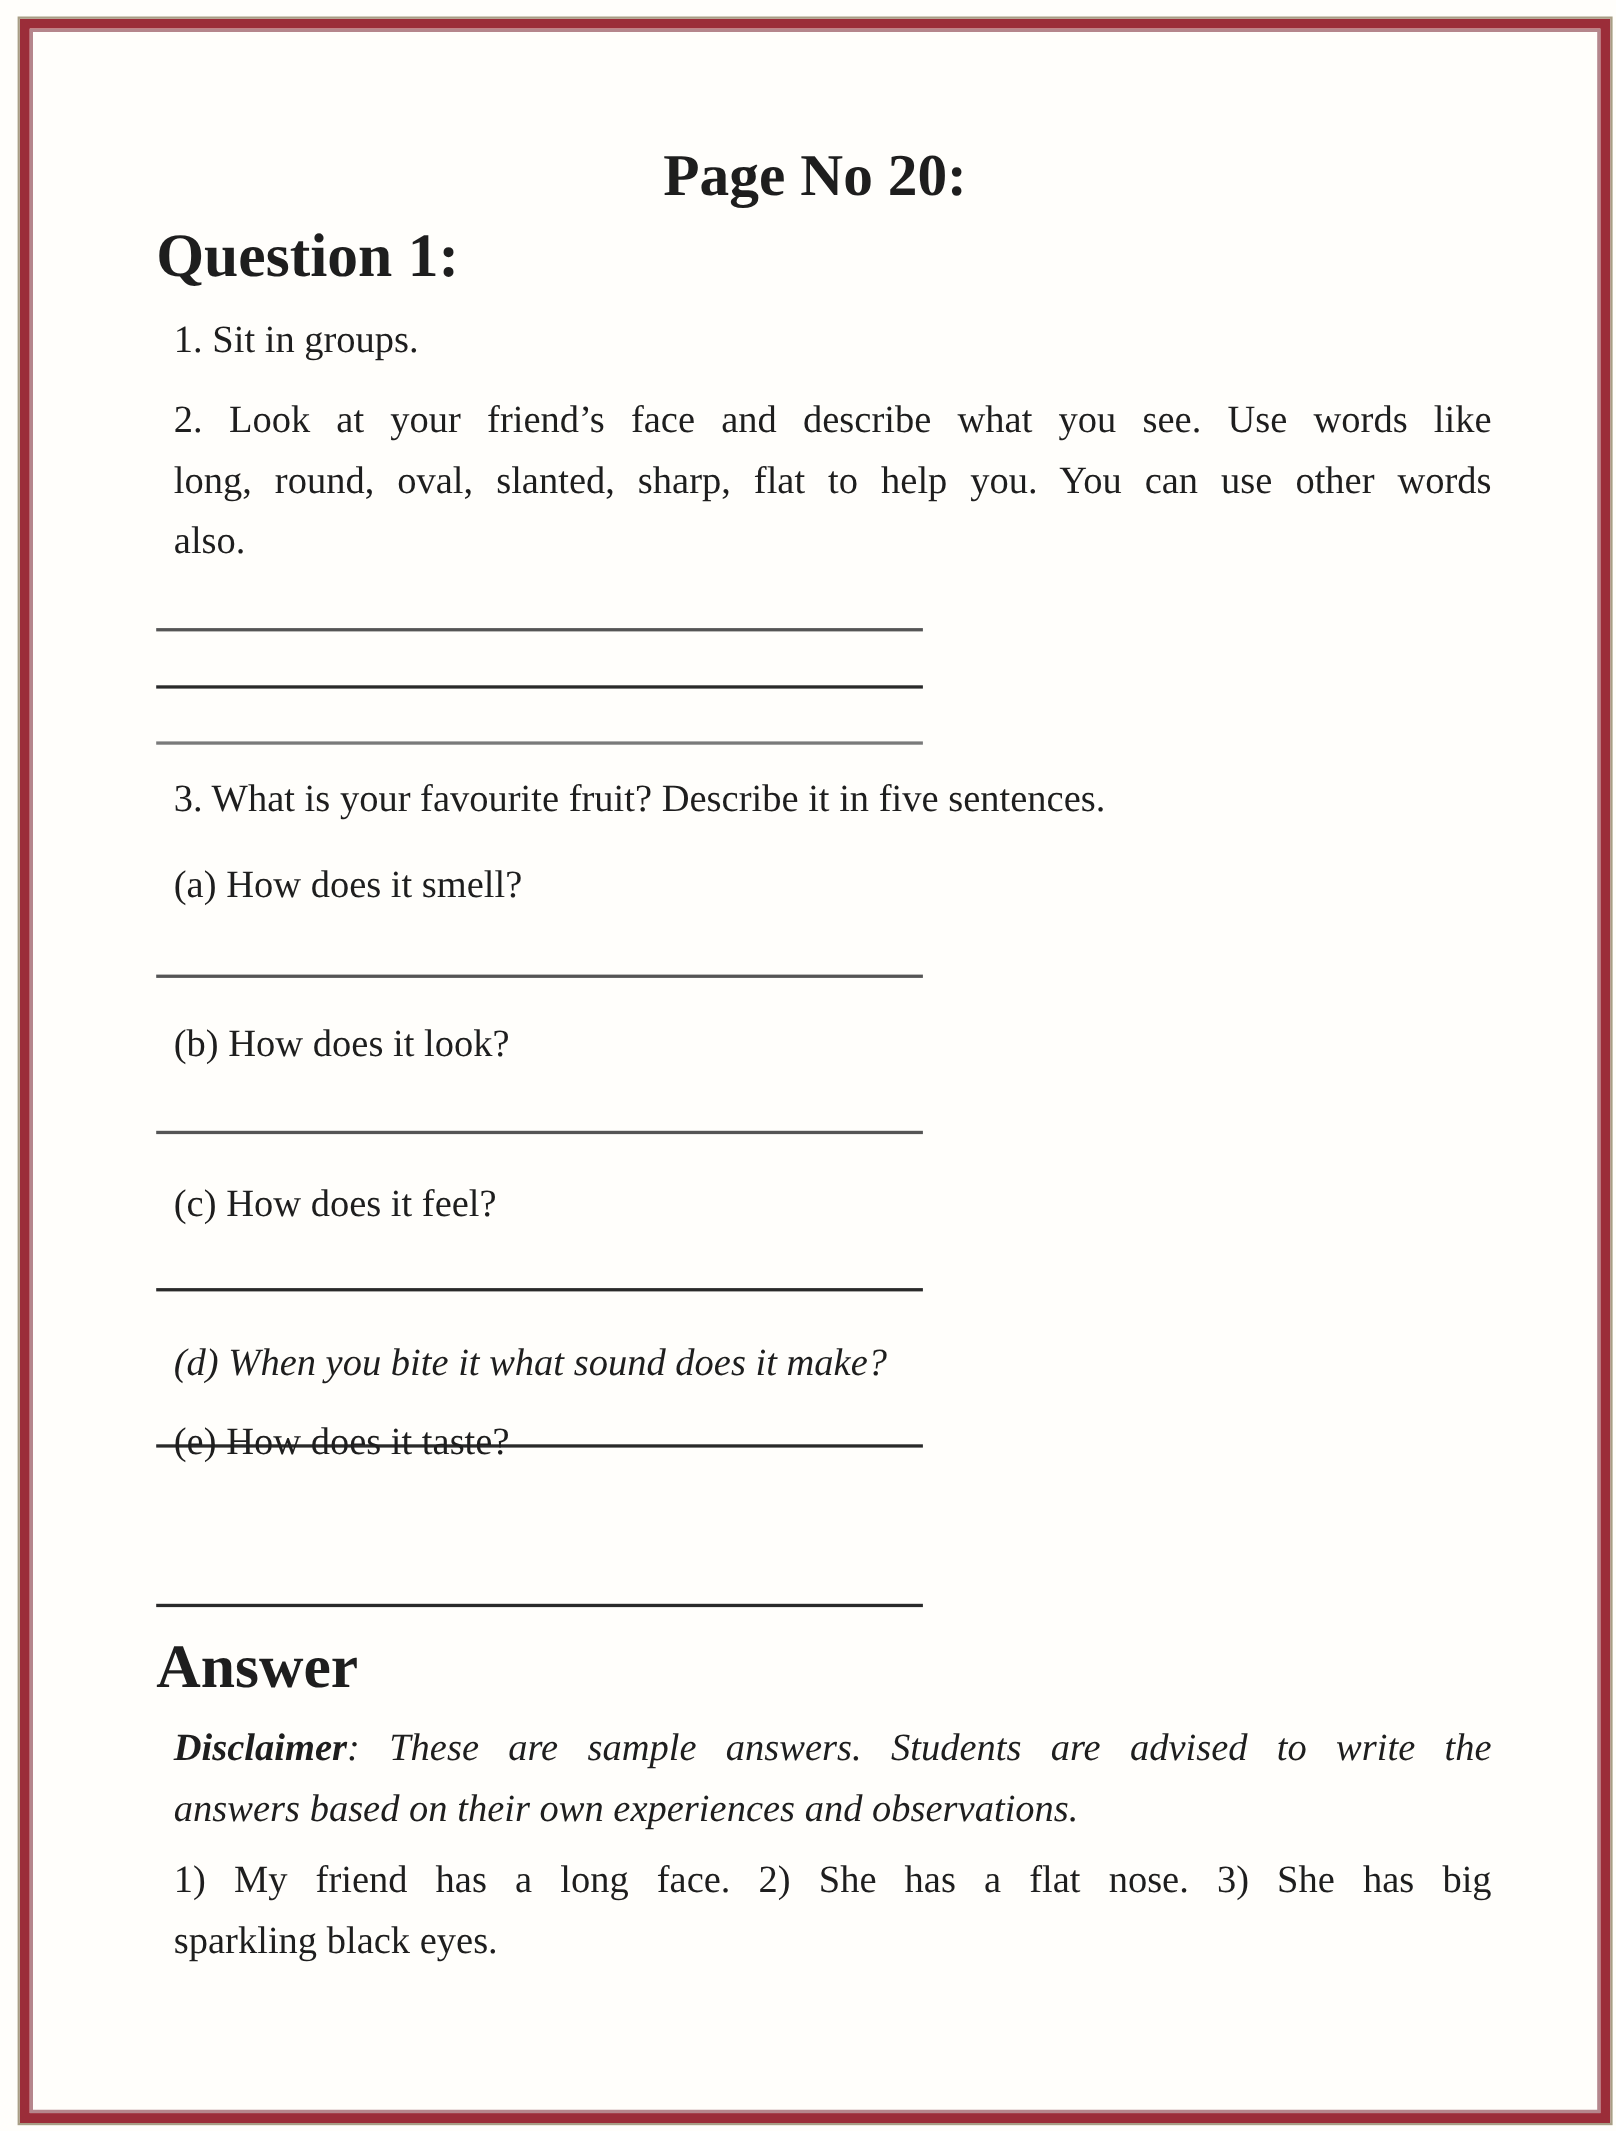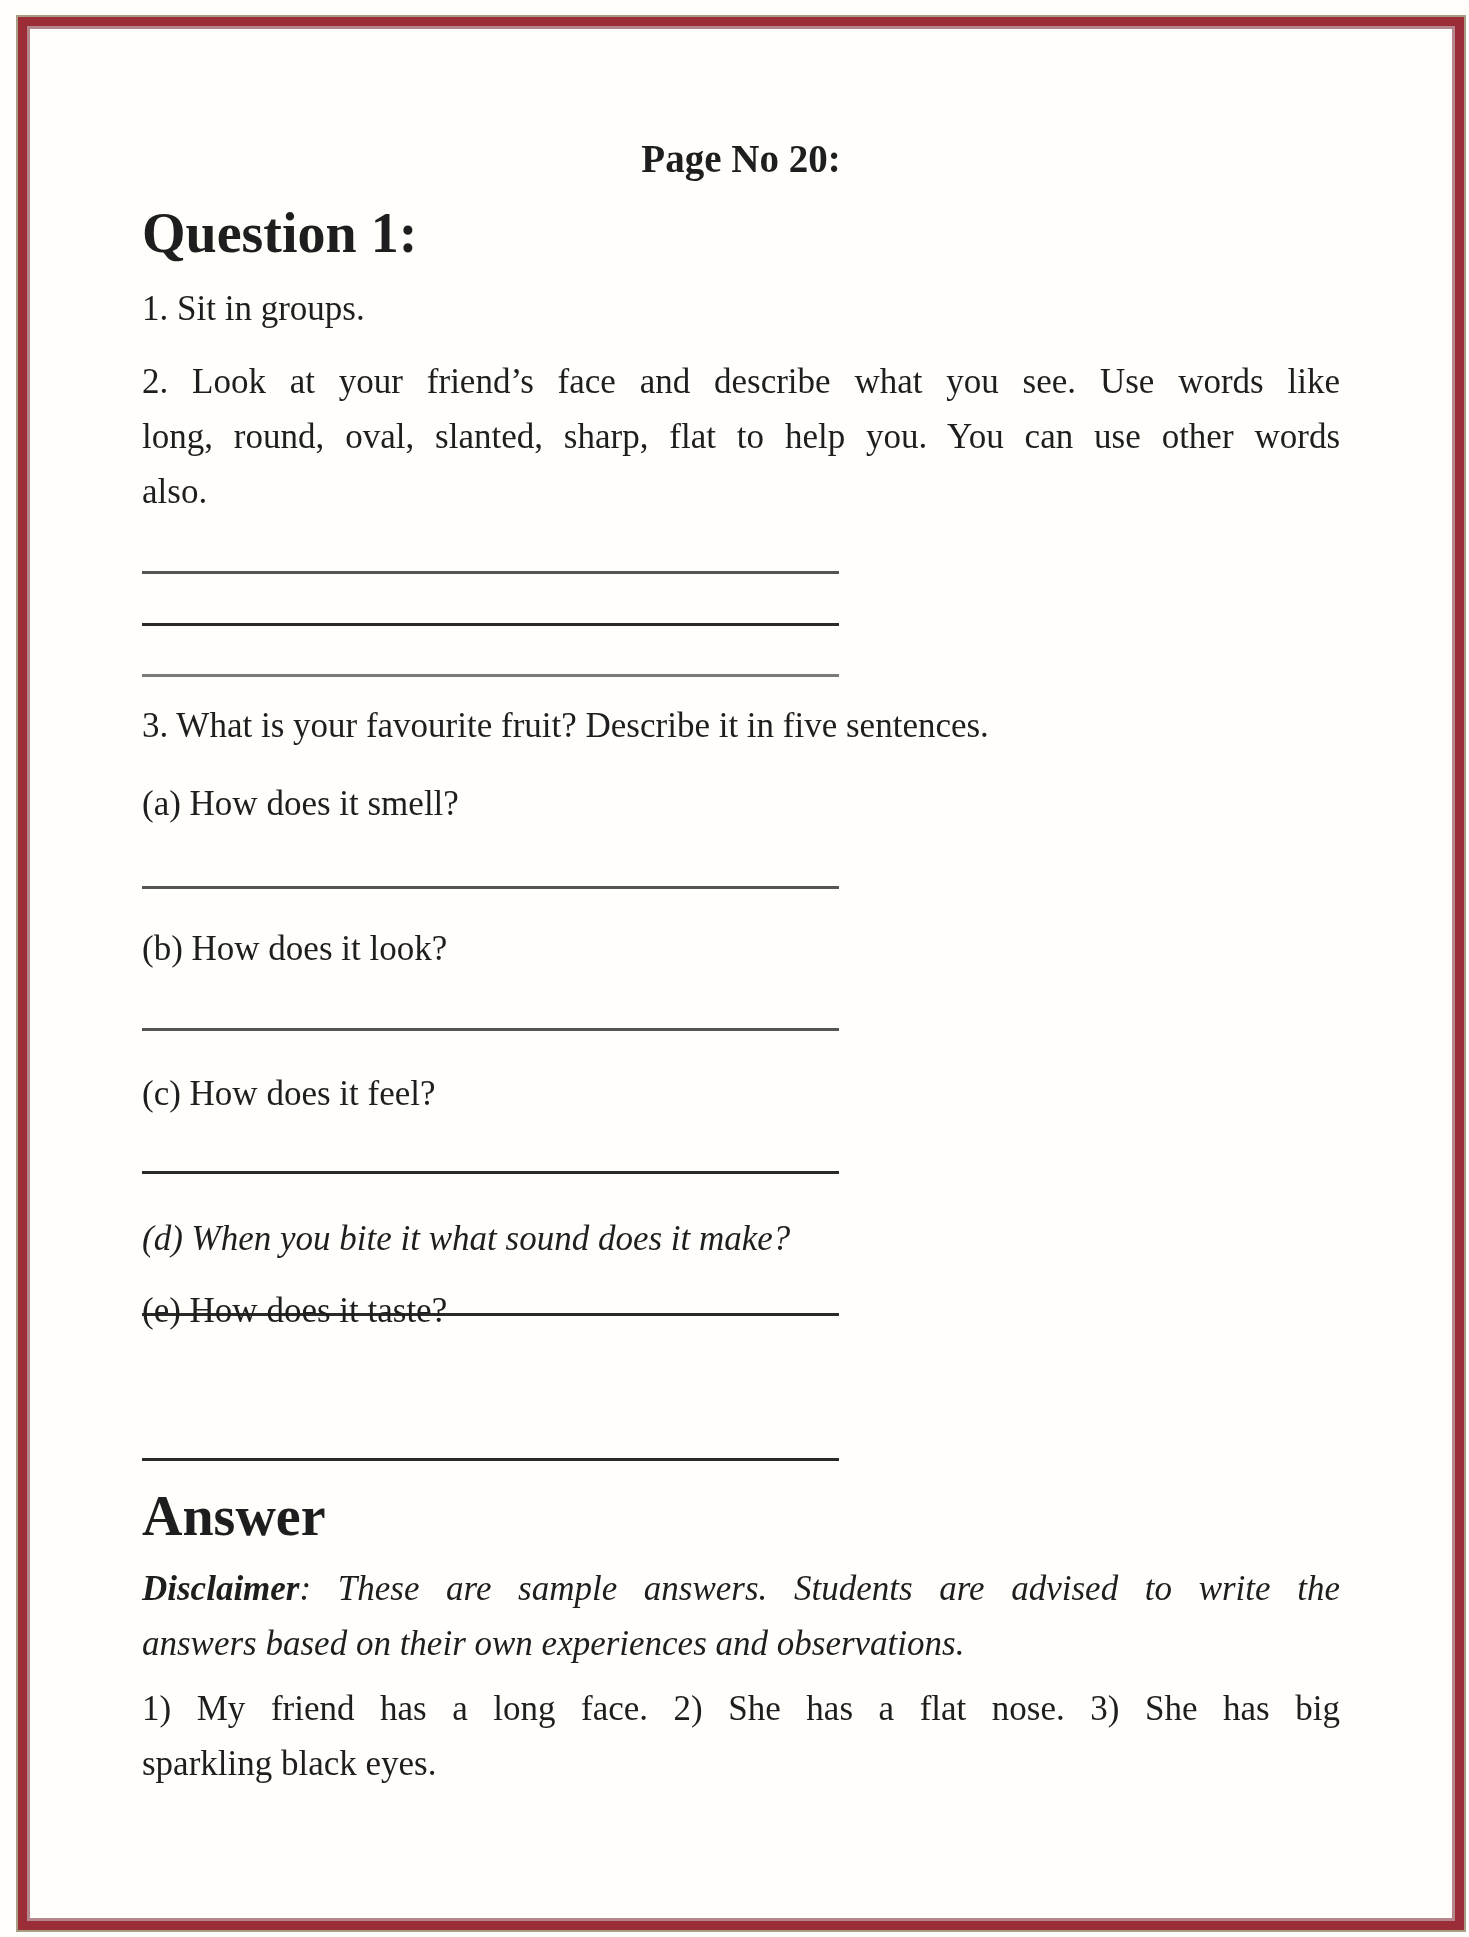--- a/index.html
+++ b/index.html
@@ -29,25 +29,25 @@
     outline:2px solid var(--border_outer_line);
     box-shadow:inset 0 0 0 3px var(--border_inner_stripe);
   }
   
   .content{
     position:absolute;
     left:142px;top:0;
     width:1198px;height:1937px;
   }
   .block{position:absolute;left:0;width:100%;}
-  .body-text{font-size:35px;line-height:55px;}
+  .body-text{font-size:35px;line-height:55px;margin-left:16px;}
   .jline{text-align:justify;text-align-last:justify;}
   .heading{font-weight:bold;font-size:56px;line-height:50px;}
   .page-title{
-    font-weight:bold;font-size:39px;line-height:50px;
+    font-weight:bold;font-size:54px;line-height:50px;
     text-align:center;
   }
   .italic{font-style:italic;}
   .bold-italic{font-style:italic;font-weight:bold;}
   
   .rule{
     position:absolute;left:0;
     width:697px;height:0;
     border-top:3px solid var(--rule_mid);
   }

